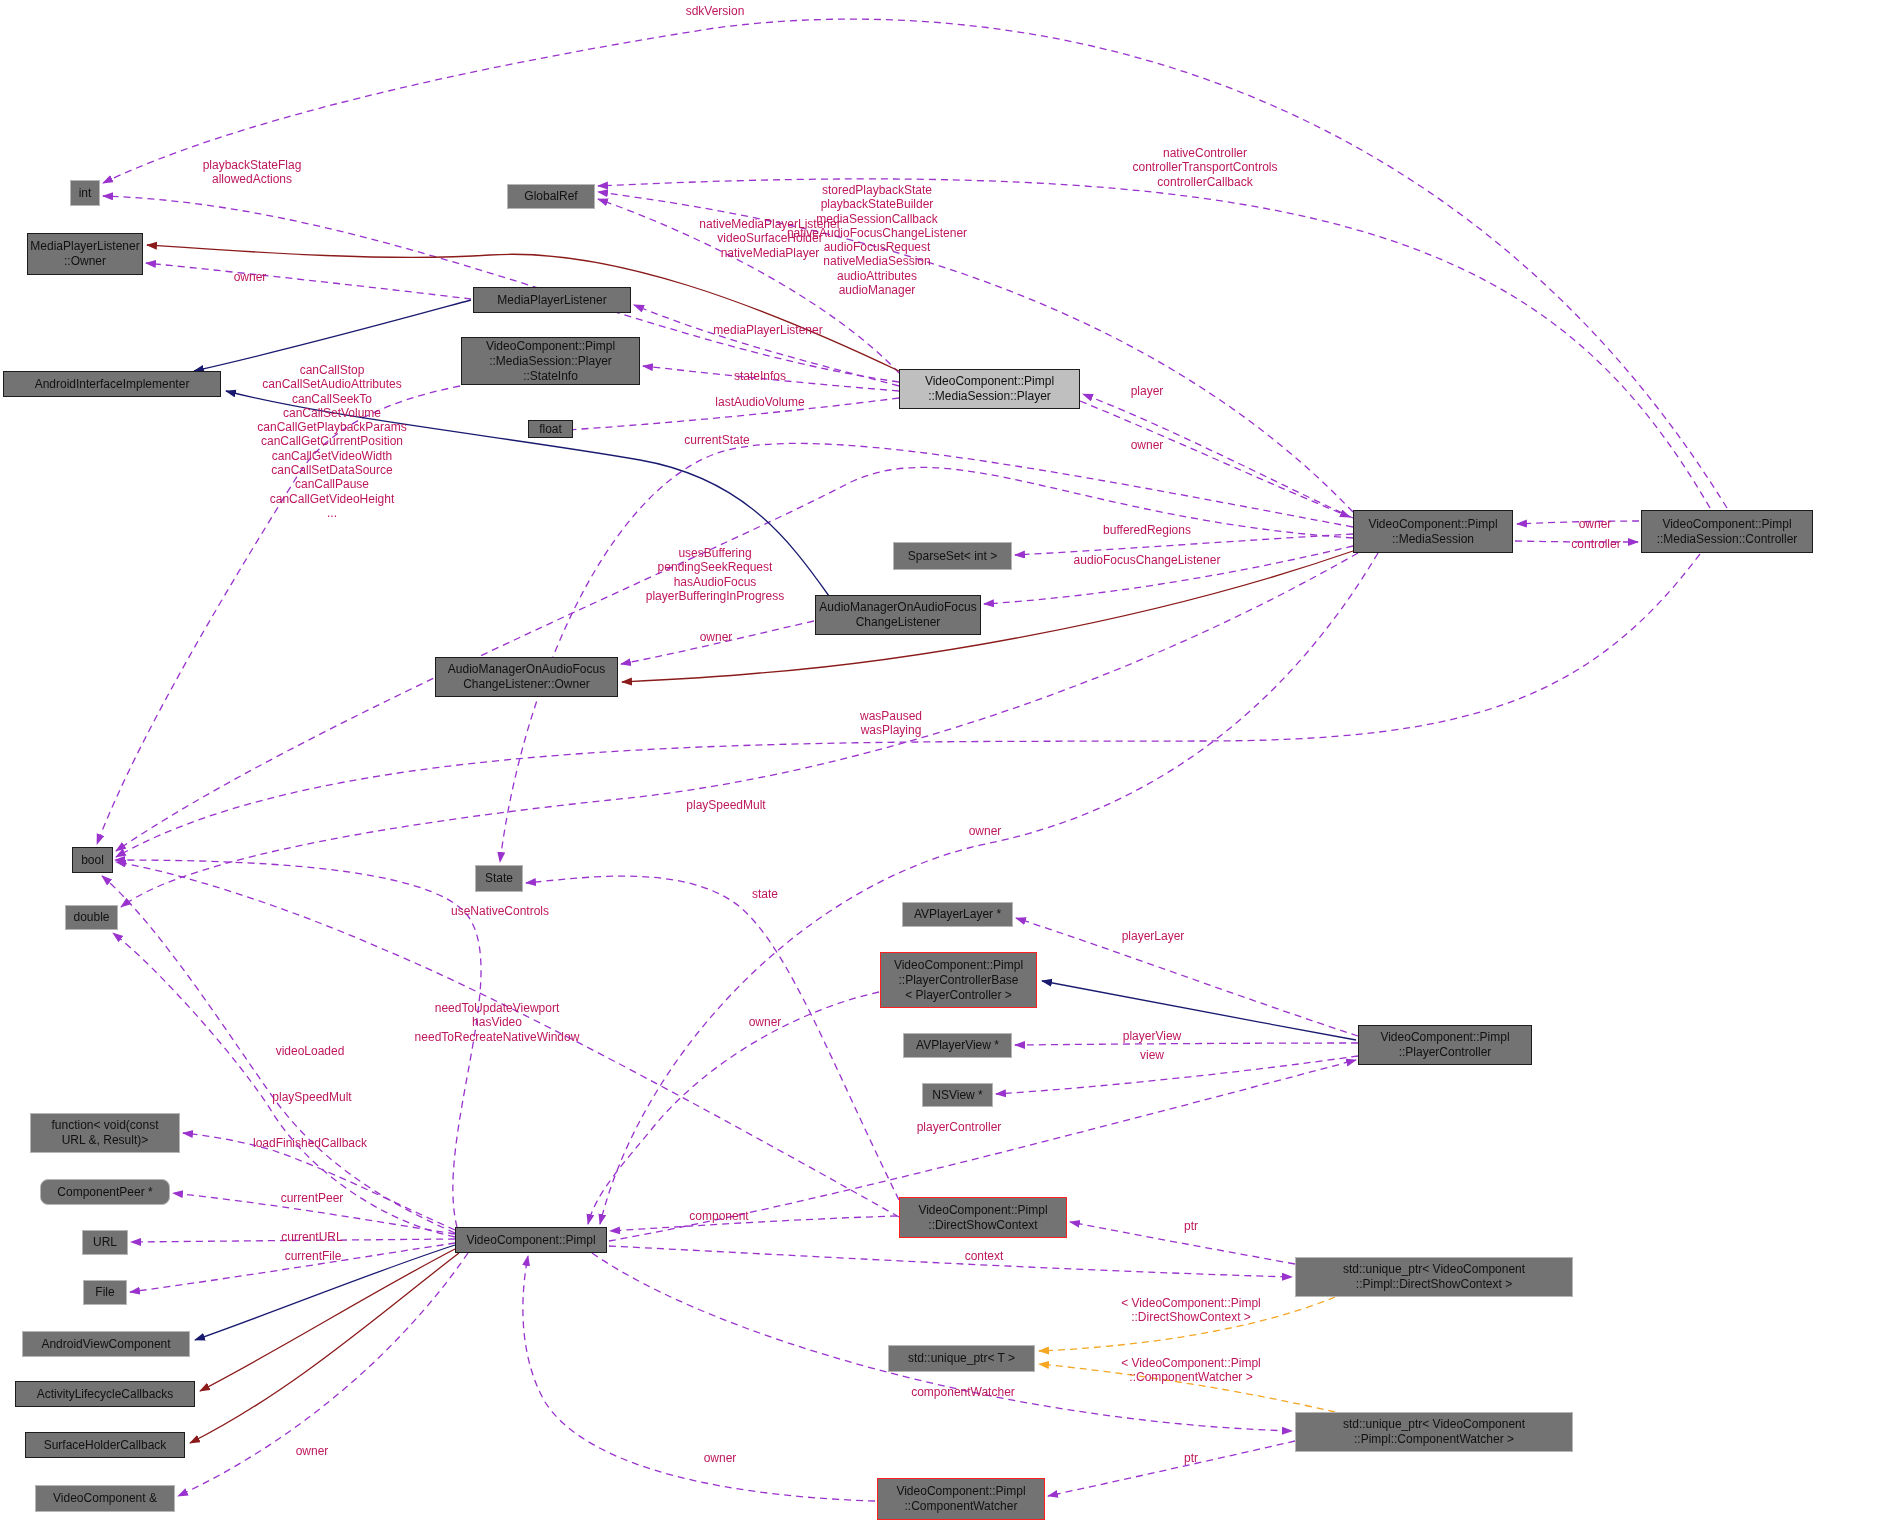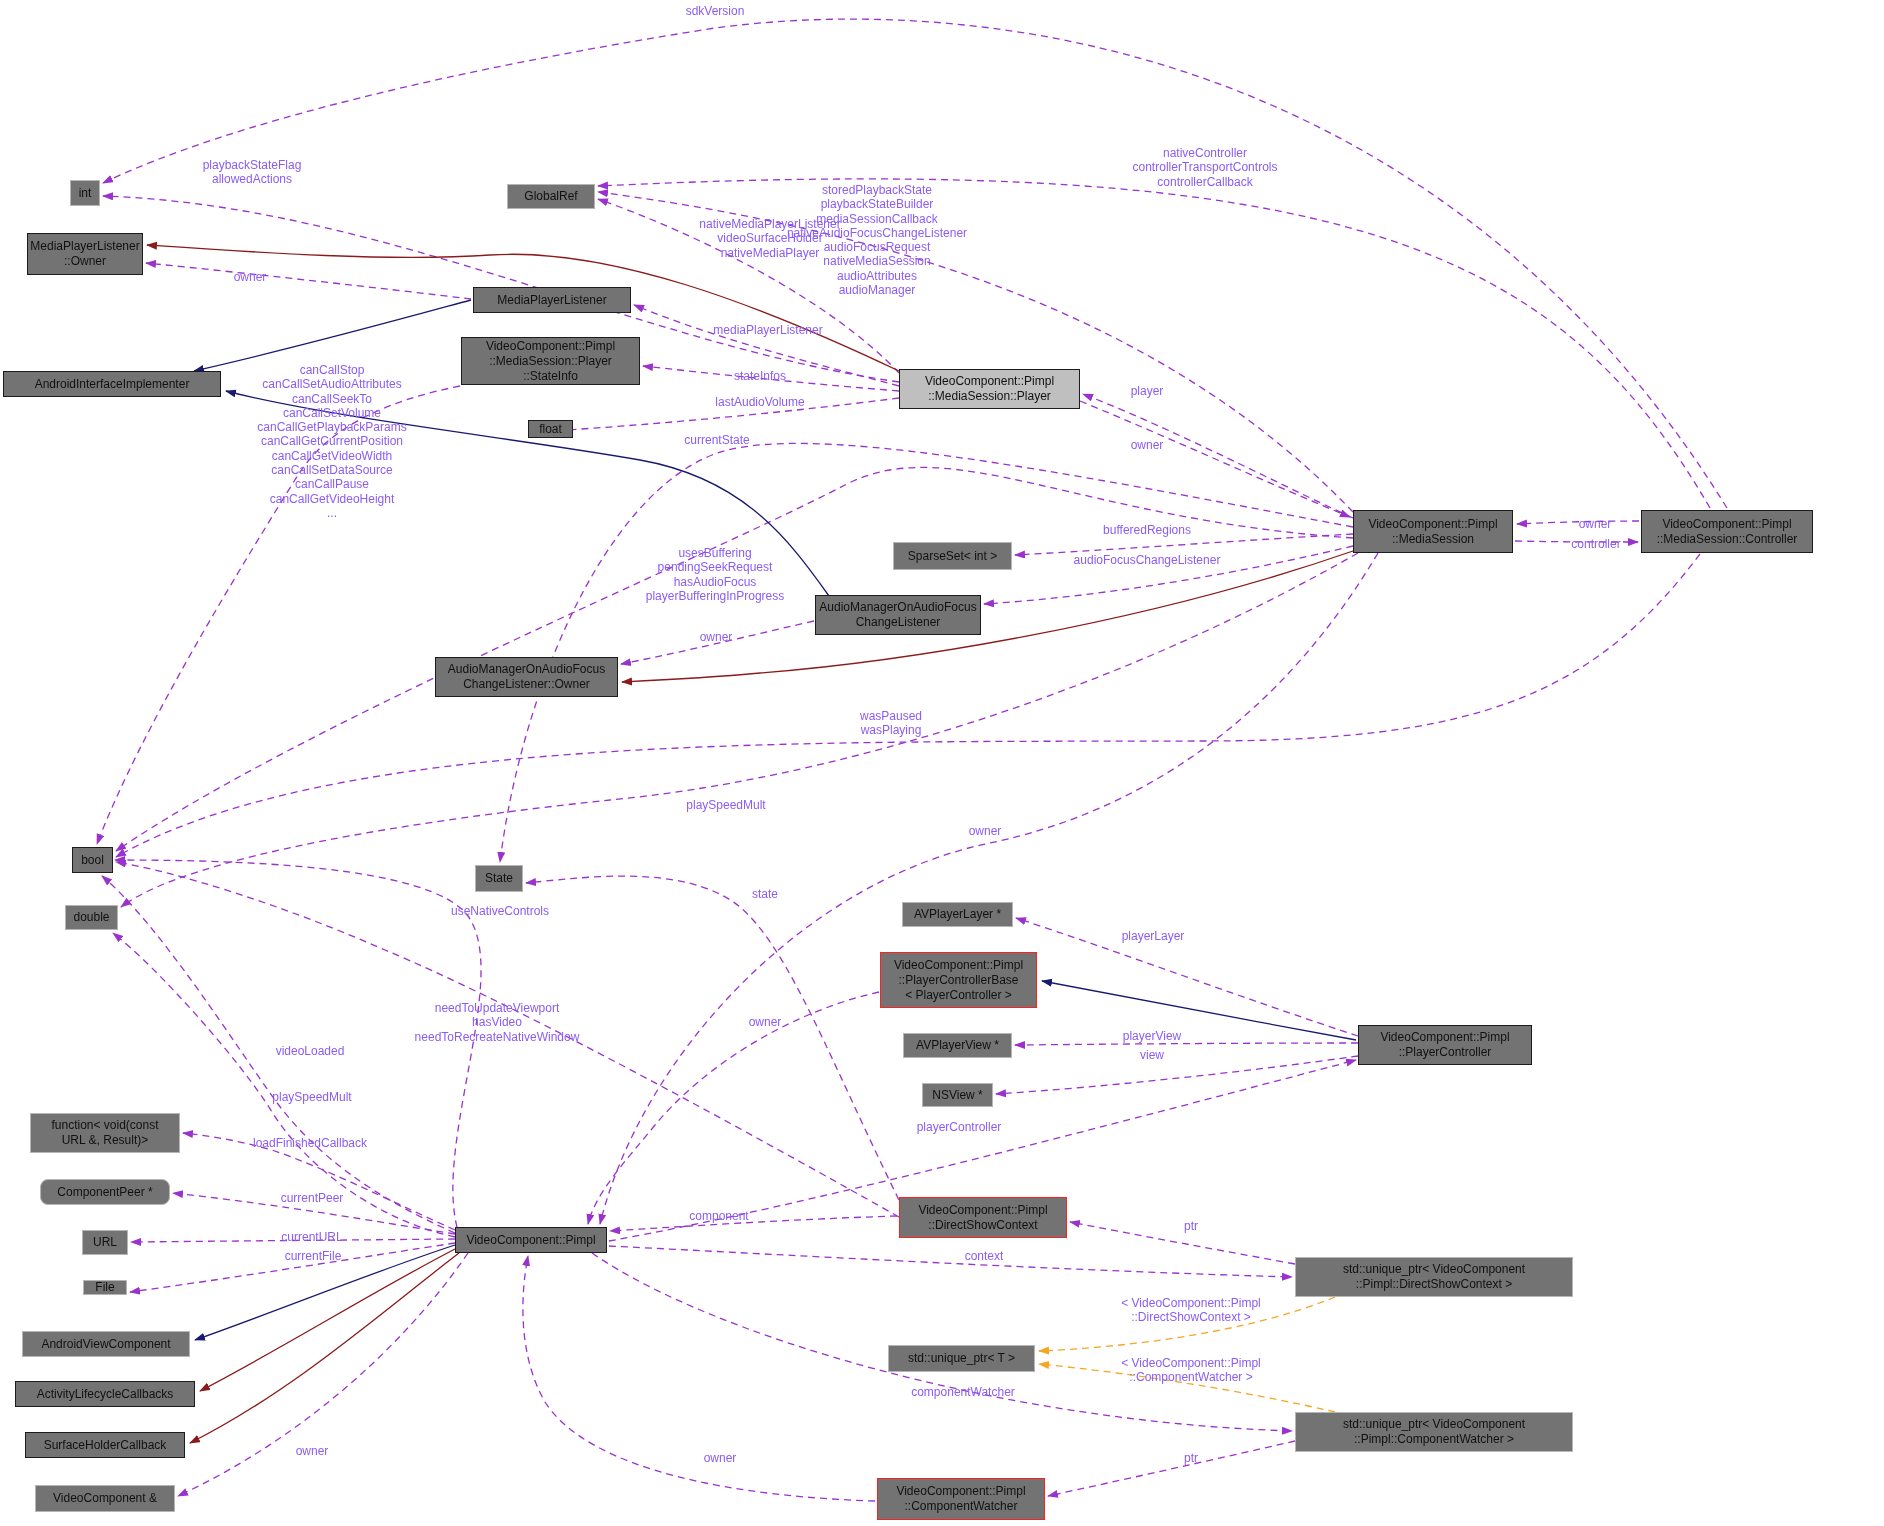--- a/index.html
+++ b/index.html
@@ -18,21 +18,21 @@
     font-size:12px;line-height:15px;color:#111;
     background:#737373;border:1.4px solid #1c1c1c;
     box-sizing:border-box;
     z-index:2;
   }
   .node.external{border:1px solid #b6b6b6;}
   .node.truncated{border:1.4px solid #ff2020;}
   .node.focus{background:#bfbfbf;border:1.4px solid #1c1c1c;}
   .edge-label{
     position:absolute;transform:translate(-50%,-50%);
-    font-size:12px;line-height:14.3px;color:#8b5cf6;
+    font-size:12px;line-height:14.3px;color:#be185d;
     white-space:pre-line;text-align:center;
     z-index:3;pointer-events:none;
   }
 </style>
 </head>
 <body>
 
 <div id="stage">
   <svg id="edge-layer" xmlns="http://www.w3.org/2000/svg" width="1884" height="1526" viewBox="0 0 1884 1526">
     <defs>
@@ -207,21 +207,21 @@
 ::PlayerControllerBase
 &lt; PlayerController &gt;</div>
     <div class="node external" style="left: 903px; top: 1033px; width: 109px; height: 25px;">AVPlayerView *</div>
     <div class="node external" style="left: 922px; top: 1083px; width: 71px; height: 24px;">NSView *</div>
     <div class="node class" style="left: 1358px; top: 1025px; width: 174px; height: 40px;">VideoComponent::Pimpl
 ::PlayerController</div>
     <div class="node external" style="left: 30px; top: 1113px; width: 150px; height: 40px;">function&lt; void(const
 URL &amp;, Result)&gt;</div>
     <div class="node external" style="left: 40px; top: 1179px; width: 130px; height: 26px; border-radius: 8px;">ComponentPeer *</div>
     <div class="node external" style="left: 82px; top: 1230px; width: 46px; height: 25px;">URL</div>
-    <div class="node external" style="left: 83px; top: 1280px; width: 44px; height: 15px;">File</div>
+    <div class="node external" style="left: 83px; top: 1280px; width: 44px; height: 25px;">File</div>
     <div class="node external" style="left: 22px; top: 1331px; width: 168px; height: 26px;">AndroidViewComponent</div>
     <div class="node class" style="left: 15px; top: 1381px; width: 180px; height: 26px;">ActivityLifecycleCallbacks</div>
     <div class="node class" style="left: 25px; top: 1432px; width: 160px; height: 26px;">SurfaceHolderCallback</div>
     <div class="node external" style="left: 35px; top: 1485px; width: 140px; height: 27px;">VideoComponent &amp;</div>
     <div class="node class" style="left: 455px; top: 1227px; width: 152px; height: 26px;">VideoComponent::Pimpl</div>
     <div class="node truncated" style="left: 899px; top: 1197px; width: 168px; height: 41px;">VideoComponent::Pimpl
 ::DirectShowContext</div>
     <div class="node external" style="left: 1295px; top: 1257px; width: 278px; height: 40px;">std::unique_ptr&lt; VideoComponent
 ::Pimpl::DirectShowContext &gt;</div>
     <div class="node external" style="left: 888px; top: 1345px; width: 147px; height: 27px;">std::unique_ptr&lt; T &gt;</div>

